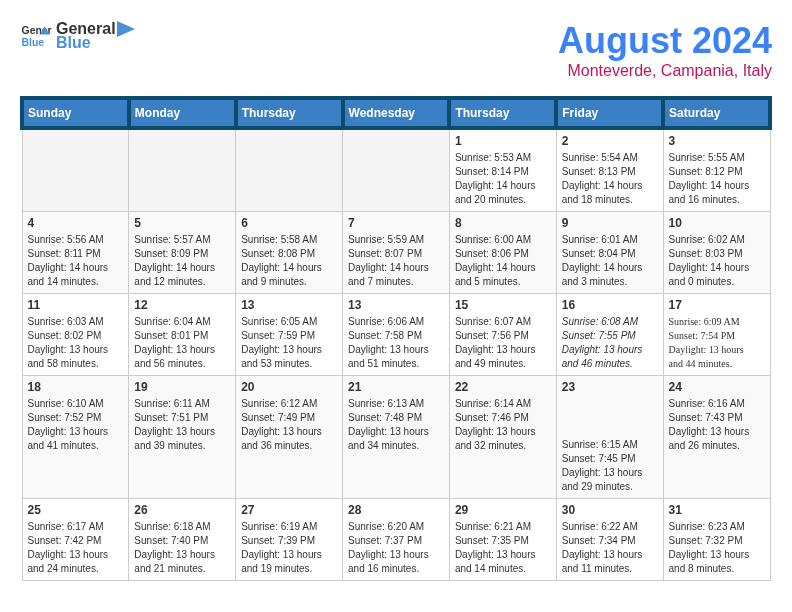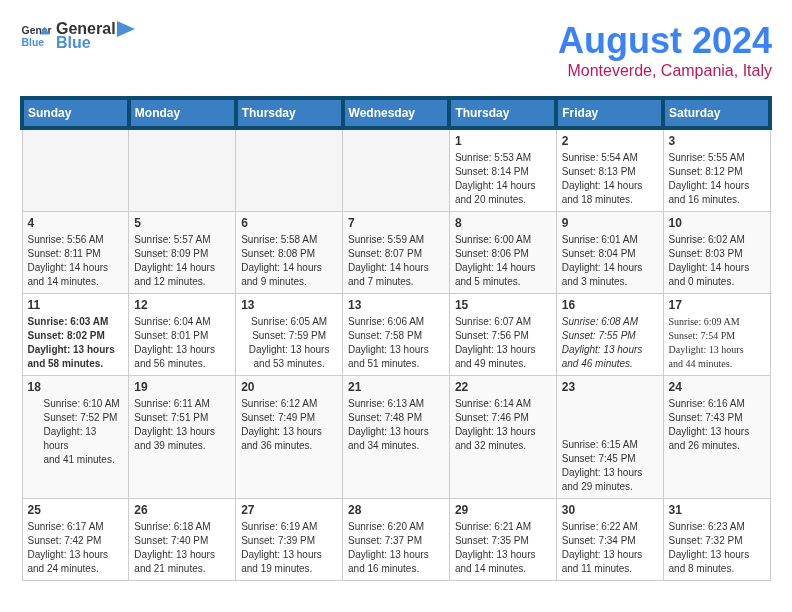--- a/index.html
+++ b/index.html
@@ -189,35 +189,35 @@
           <div class="day-num">10</div>
           <div class="day-info" style="white-space: pre-line;">Sunrise: 6:02 AM
 Sunset: 8:03 PM
 Daylight: 14 hours
 and 0 minutes.</div>
         </td>
       </tr>
       <tr>
         <td>
           <div class="day-num">11</div>
-          <div class="day-info" style="white-space: pre-line; font-weight: bold;">Sunrise: 6:03 AM
+          <div class="day-info" style="white-space: pre-line;">Sunrise: 6:03 AM
 Sunset: 8:02 PM
 Daylight: 13 hours
 and 58 minutes.</div>
         </td>
         <td>
           <div class="day-num">12</div>
           <div class="day-info" style="white-space: pre-line;">Sunrise: 6:04 AM
 Sunset: 8:01 PM
 Daylight: 13 hours
 and 56 minutes.</div>
         </td>
         <td>
           <div class="day-num">13</div>
-          <div class="day-info" style="white-space: pre-line; text-align: center;">Sunrise: 6:05 AM
+          <div class="day-info" style="white-space: pre-line;">Sunrise: 6:05 AM
 Sunset: 7:59 PM
 Daylight: 13 hours
 and 53 minutes.</div>
         </td>
         <td>
           <div class="day-num">13</div>
           <div class="day-info" style="white-space: pre-line;">Sunrise: 6:06 AM
 Sunset: 7:58 PM
 Daylight: 13 hours
 and 51 minutes.</div>
@@ -240,21 +240,21 @@
           <div class="day-num">17</div>
           <div class="day-info" style="white-space: pre-line; font-family: Liberation Serif, serif;">Sunrise: 6:09 AM
 Sunset: 7:54 PM
 Daylight: 13 hours
 and 44 minutes.</div>
         </td>
       </tr>
       <tr>
         <td>
           <div class="day-num">18</div>
-          <div class="day-info" style="white-space: pre-line; margin-left: 16px;">Sunrise: 6:10 AM
+          <div class="day-info" style="white-space: pre-line;">Sunrise: 6:10 AM
 Sunset: 7:52 PM
 Daylight: 13 hours
 and 41 minutes.</div>
         </td>
         <td>
           <div class="day-num">19</div>
           <div class="day-info" style="white-space: pre-line;">Sunrise: 6:11 AM
 Sunset: 7:51 PM
 Daylight: 13 hours
 and 39 minutes.</div>

